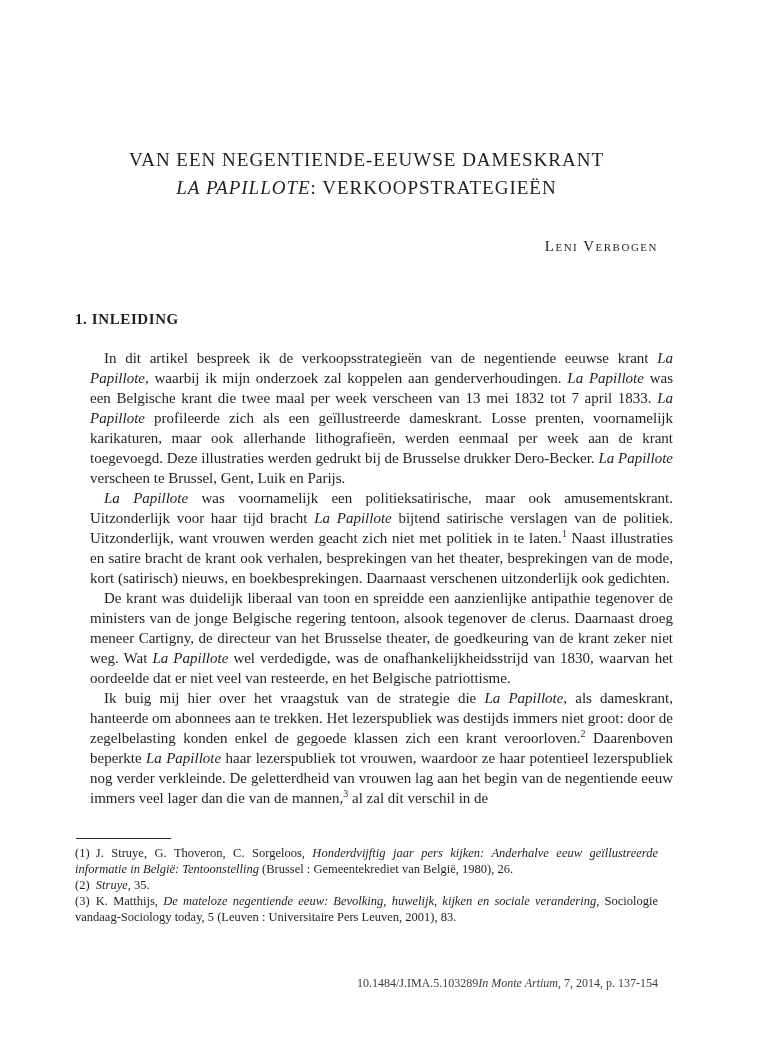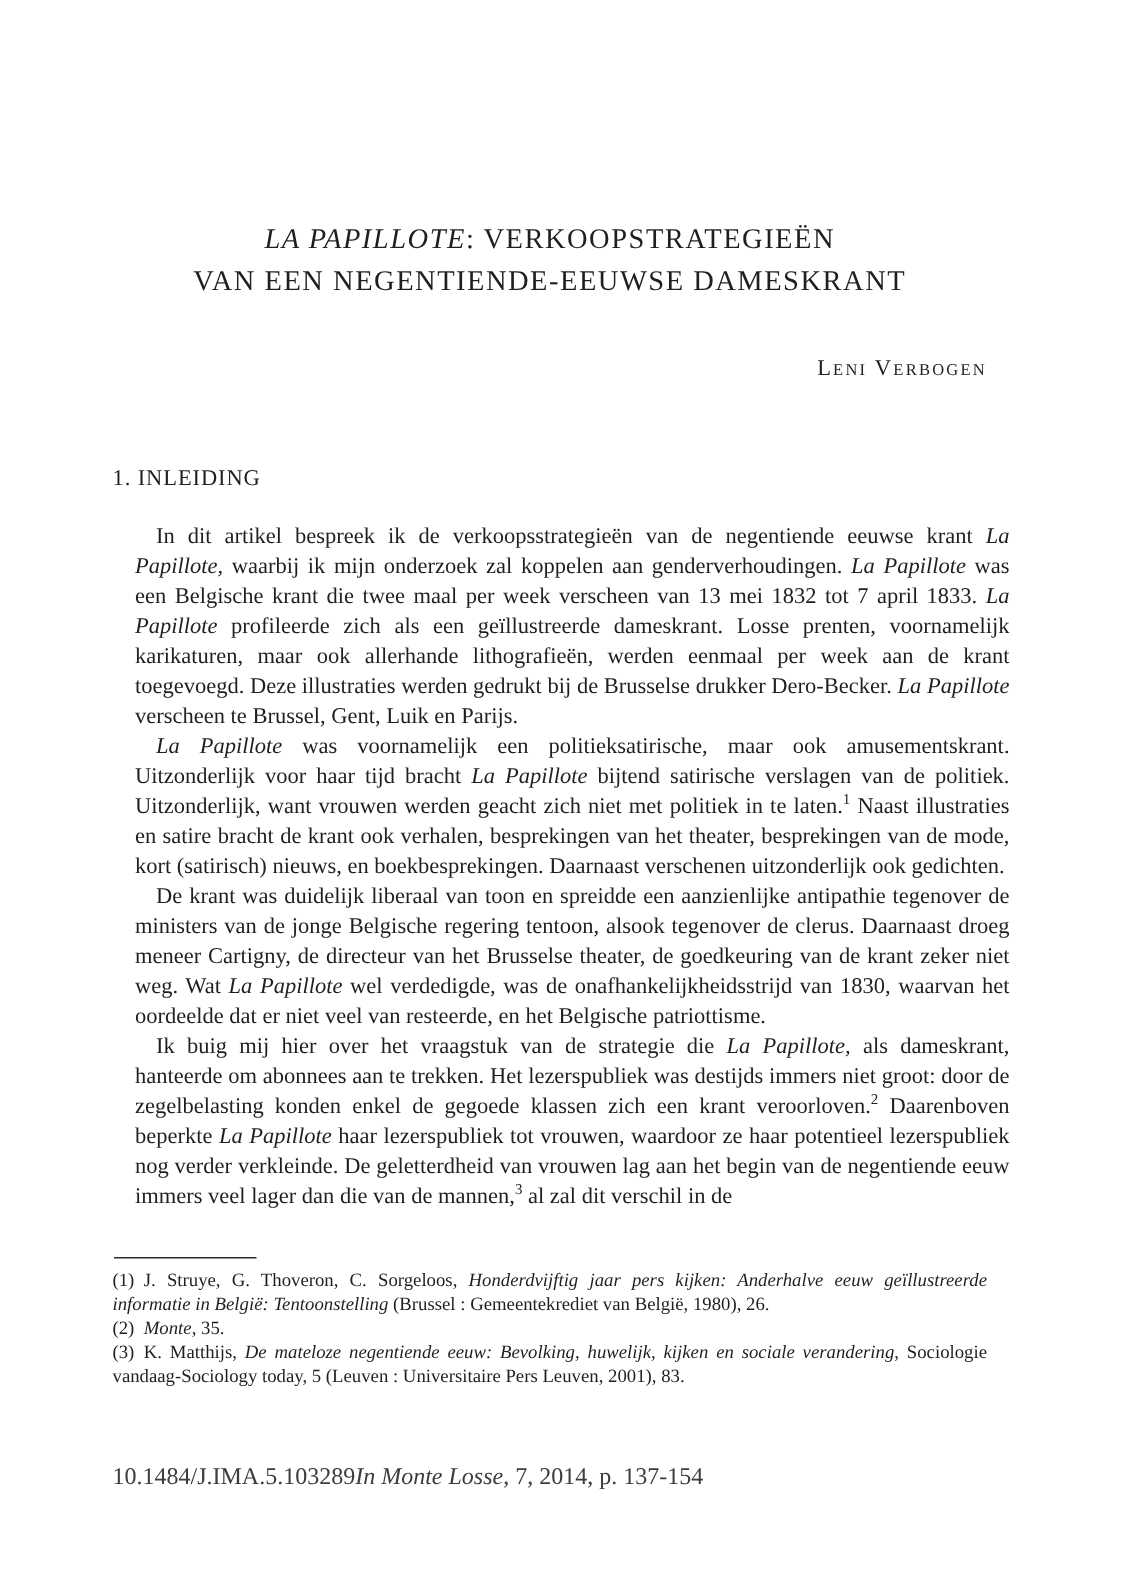--- a/index.html
+++ b/index.html
@@ -44,21 +44,21 @@
     font-size: 15px;
     letter-spacing: 1.5px;
   }
 
   .section-heading {
     position: absolute;
     top: 311px;
     left: 75px;
     margin: 0;
     font-size: 15px;
-    font-weight: normal;
+    font-weight: bold;
     letter-spacing: 0.6px;
   }
 
   .body-text {
     position: absolute;
     top: 348px;
     left: 75px;
     width: 583px;
     font-size: 15px;
     line-height: 20px;
@@ -92,54 +92,54 @@
     text-align: justify;
   }
   .footnotes p { margin: 0; }
 
   .page-footer {
     position: absolute;
     top: 976px;
     left: 75px;
     width: 583px;
     display: flex;
-    justify-content: flex-start;
-    font-size: 16px;
+    justify-content: flex-end;
+    font-size: 12px;
     color: #3c3c3c;
   }
 </style>
 </head>
 <body>
 
 <div class="page">
 
   <header class="title-block">
     <h1>
+      <span class="title-line">VAN EEN NEGENTIENDE-EEUWSE DAMESKRANT</span>
       <span class="title-line"><span class="it">LA PAPILLOTE</span><span>: VERKOOPSTRATEGIEËN</span></span>
-      <span class="title-line">VAN EEN NEGENTIENDE-EEUWSE DAMESKRANT</span>
     </h1>
   </header>
 
   <div class="author">Leni Verbogen</div>
 
   <h2 class="section-heading">1. INLEIDING</h2>
 
   <main class="body-text">
     <p><span>In dit artikel bespreek ik de verkoopsstrategieën van de negentiende eeuwse krant </span><span class="it">La Papillote,</span><span> waarbij ik mijn onderzoek zal koppelen aan genderverhoudingen. </span><span class="it">La Papillote</span><span> was een Belgische krant die twee maal per week verscheen van 13 mei 1832 tot 7 april 1833. </span><span class="it">La Papillote</span><span> profileerde zich als een geïllustreerde dameskrant. Losse prenten, voornamelijk karikaturen, maar ook allerhande lithografieën, werden eenmaal per week aan de krant toegevoegd. Deze illustraties werden gedrukt bij de Brusselse drukker Dero-Becker. </span><span class="it">La Papillote</span><span> verscheen te Brussel, Gent, Luik en Parijs.</span></p>
     <p><span class="it">La Papillote</span><span> was voornamelijk een politieksatirische, maar ook amusementskrant. Uitzonderlijk voor haar tijd bracht </span><span class="it">La Papillote</span><span> bijtend satirische verslagen van de politiek. Uitzonderlijk, want vrouwen werden geacht zich niet met politiek in te laten.</span><sup>1</sup><span> Naast illustraties en satire bracht de krant ook verhalen, besprekingen van het theater, besprekingen van de mode, kort (satirisch) nieuws, en boekbesprekingen. Daarnaast verschenen uitzonderlijk ook gedichten.</span></p>
     <p><span>De krant was duidelijk liberaal van toon en spreidde een aanzienlijke antipathie tegenover de ministers van de jonge Belgische regering tentoon, alsook tegenover de clerus. Daarnaast droeg meneer Cartigny, de directeur van het Brusselse theater, de goedkeuring van de krant zeker niet weg. Wat </span><span class="it">La Papillote</span><span> wel verdedigde, was de onafhankelijkheidsstrijd van 1830, waarvan het oordeelde dat er niet veel van resteerde, en het Belgische patriottisme.</span></p>
     <p><span>Ik buig mij hier over het vraagstuk van de strategie die </span><span class="it">La Papillote,</span><span> als dameskrant, hanteerde om abonnees aan te trekken. Het lezerspubliek was destijds immers niet groot: door de zegelbelasting konden enkel de gegoede klassen zich een krant veroorloven.</span><sup>2</sup><span> Daarenboven beperkte </span><span class="it">La Papillote</span><span> haar lezerspubliek tot vrouwen, waardoor ze haar potentieel lezerspubliek nog verder verkleinde. De geletterdheid van vrouwen lag aan het begin van de negentiende eeuw immers veel lager dan die van de mannen,</span><sup>3</sup><span> al zal dit verschil in de</span></p>
   </main>
 
   <div class="footnote-rule"></div>
 
   <section class="footnotes">
     <p><span>(1) J. Struye, G. Thoveron, C. Sorgeloos, </span><span class="it">Honderdvijftig jaar pers kijken: Anderhalve eeuw geïllustreerde informatie in België: Tentoonstelling</span><span> (Brussel : Gemeentekrediet van België, 1980), 26.</span></p>
-    <p><span>(2) </span><span class="it">Monte</span><span>, 35.</span></p>
+    <p><span>(2) </span><span class="it">Struye</span><span>, 35.</span></p>
     <p><span>(3) K. Matthijs, </span><span class="it">De mateloze negentiende eeuw: Bevolking, huwelijk, kijken en sociale verandering</span><span>, Sociologie vandaag-Sociology today, 5 (Leuven : Universitaire Pers Leuven, 2001), 83.</span></p>
   </section>
 
   <footer class="page-footer">
     <span>10.1484/J.IMA.5.103289</span>
-    <span><span class="it">In Monte Losse</span><span>, 7, 2014, p. 137-154</span></span>
+    <span><span class="it">In Monte Artium</span><span>, 7, 2014, p. 137-154</span></span>
   </footer>
 
 </div>
 
 </body></html>

